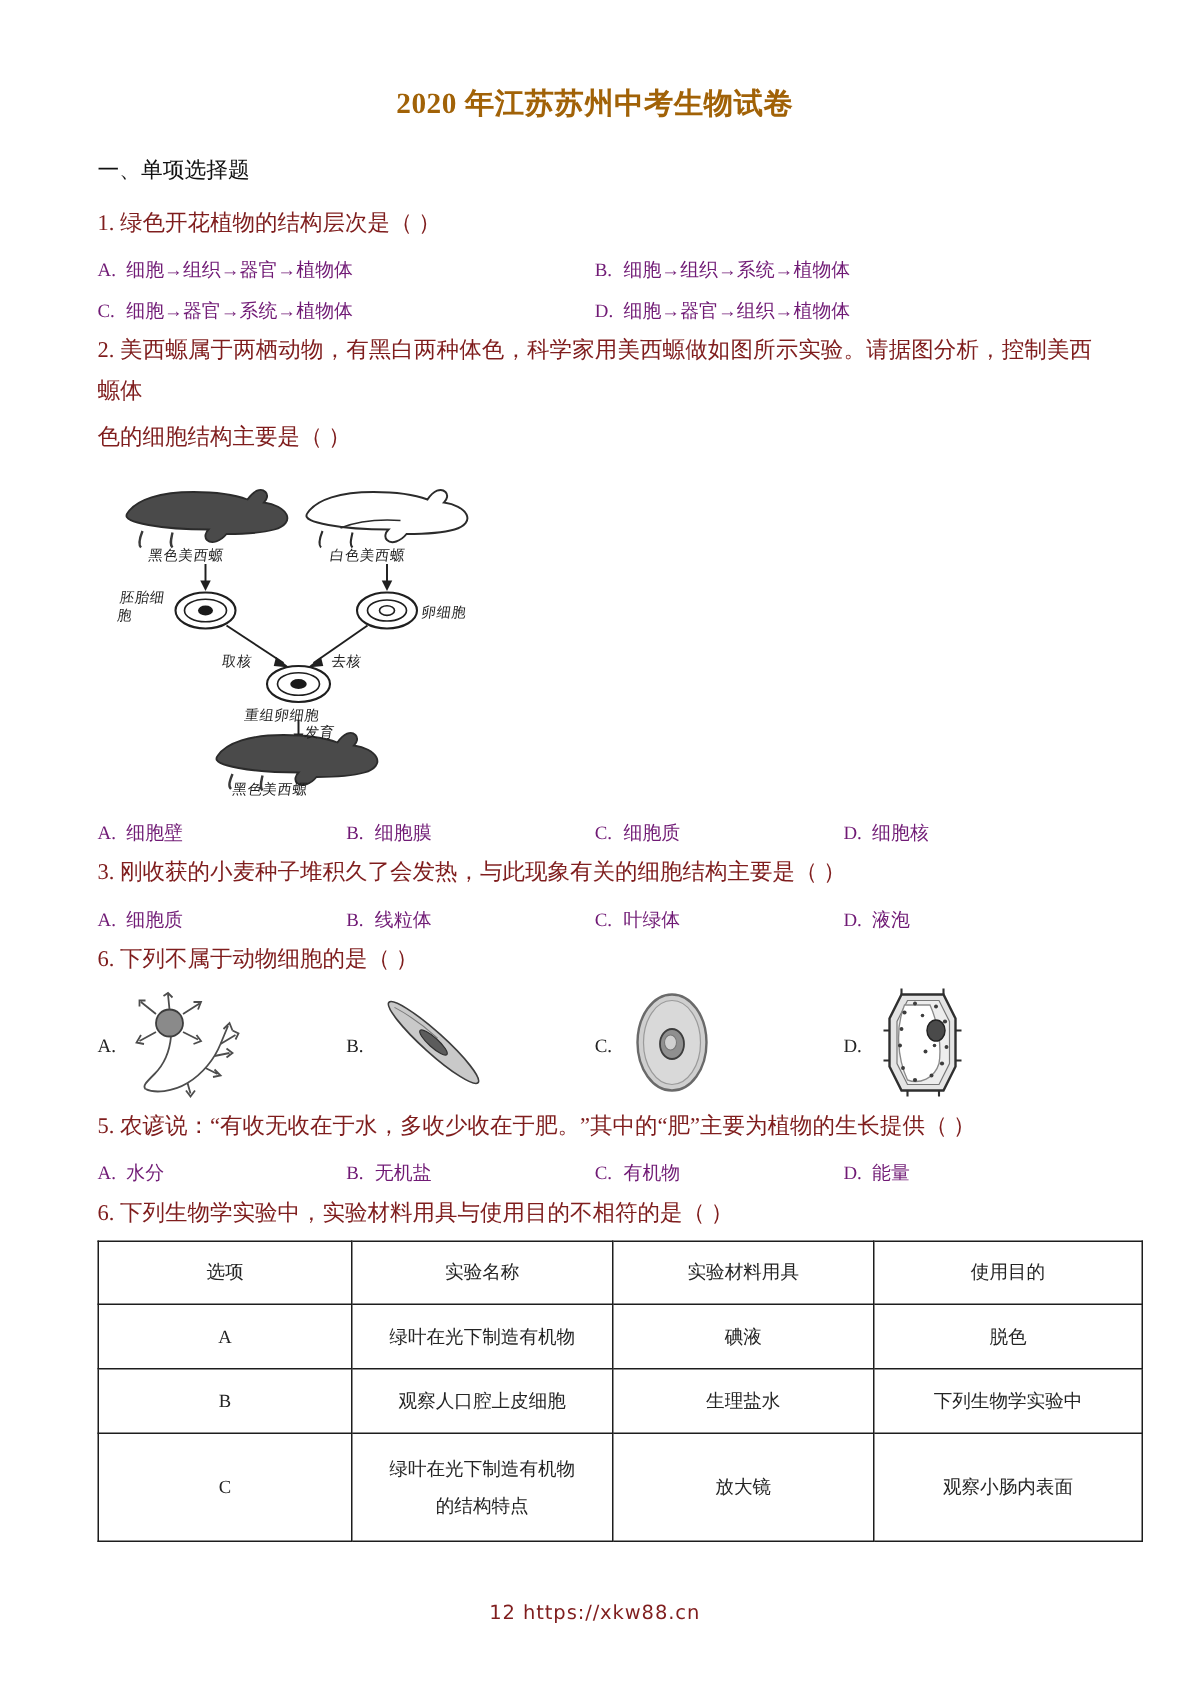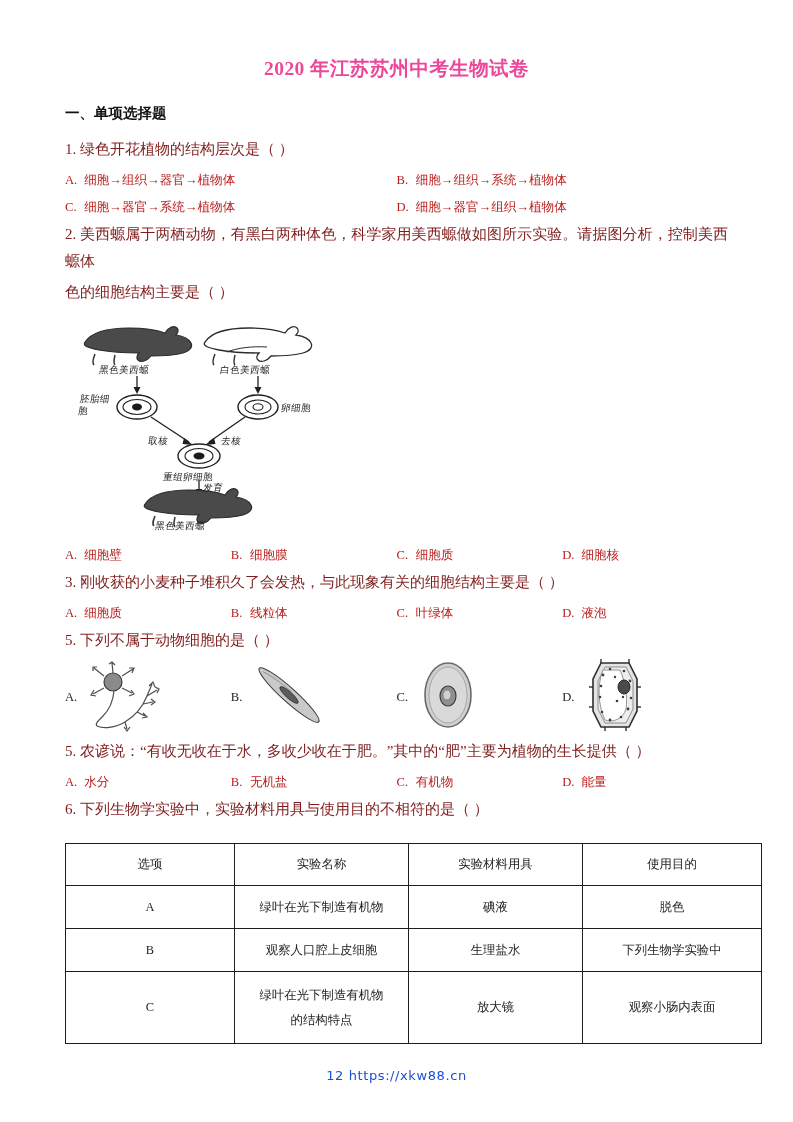--- a/index.html
+++ b/index.html
@@ -27,42 +27,42 @@
     left: 65px;
     top: 55px;
     width: 663px;
   }
   .doc-title {
     text-align: center;
     font-size: 19.5px;
     font-weight: bold;
     letter-spacing: 0.4px;
     margin: 0 0 22px 0;
-    color: #ec4899;
+    color: #a16207;
   }
   .section-heading {
     font-size: 14.5px;
-    font-weight: bold;
+    font-weight: normal;
     margin: 0 0 13px 0;
     color: #111;
   }
   .q-stem {
     font-size: 15px;
     line-height: 27px;
     margin: 0 0 4px 0;
     color: #7f1d1d;
   }
   .q-stem.wrap {
     text-align: justify;
   }
   .opt-row {
     display: flex;
     font-size: 12.6px;
     line-height: 27px;
-    color: #b91c1c;
+    color: #701a75;
     margin: 0;
   }
   .opt-row.two .opt {
     width: 50%;
   }
   .opt-row.four .opt {
     width: 25%;
   }
   .opt {
     white-space: nowrap;
@@ -104,21 +104,21 @@
     font-size: 12.6px;
     color: #242424;
   }
   .cell-item .lbl { margin-right: 4px; }
   .cell-art { display: inline-block; }
 
   
   table.exp-table {
     border-collapse: collapse;
     width: 660px;
-    margin-top: 20px;
+    margin-top: 4px;
     table-layout: fixed;
   }
   table.exp-table td, table.exp-table th {
     border: 1px solid #1d1d1d;
     text-align: center;
     vertical-align: middle;
     font-size: 12.4px;
     font-weight: normal;
     color: #242424;
     padding: 0 4px;
@@ -132,21 +132,21 @@
   .col3 { width: 165px; }
   .col4 { width: 170px; }
 
   .footer {
     position: absolute;
     left: 0;
     top: 1068px;
     width: 793px;
     text-align: center;
     font-size: 13px;
-    color: #1d4ed8;
+    color: #7f1d1d;
     font-family: "DejaVu Sans", "Liberation Sans", sans-serif;
     letter-spacing: 0.6px;
   }
 </style>
 </head>
 <body>
 
 <div class="page">
   <div class="content">
 
@@ -289,21 +289,21 @@
       <div class="opt">
         <span class="lbl">C.</span>
         <span>叶绿体</span>
       </div>
       <div class="opt">
         <span class="lbl">D.</span>
         <span>液泡</span>
       </div>
     </div>
 
-    <div class="q-stem">5. 下列不属于动物细胞的是（      ）</div>
+    <div class="q-stem">6. 下列不属于动物细胞的是（      ）</div>
     <div class="cells-row">
 
       <div class="cell-item">
         <span class="lbl">A.</span>
         <span class="cell-art">
           <svg width="92" height="74" viewBox="0 0 92 74">
             <g stroke="#4d4d4d" stroke-width="1.2" fill="none">
               <circle cx="32" cy="24" r="9" fill="#8a8a8a" stroke="#3d3d3d"></circle>
               <path d="M32 15 L31 5 M28 6 L31 4 L34 7"></path>
               <path d="M23 18 L13 10 M12 13 L12 9 L16 9"></path>

